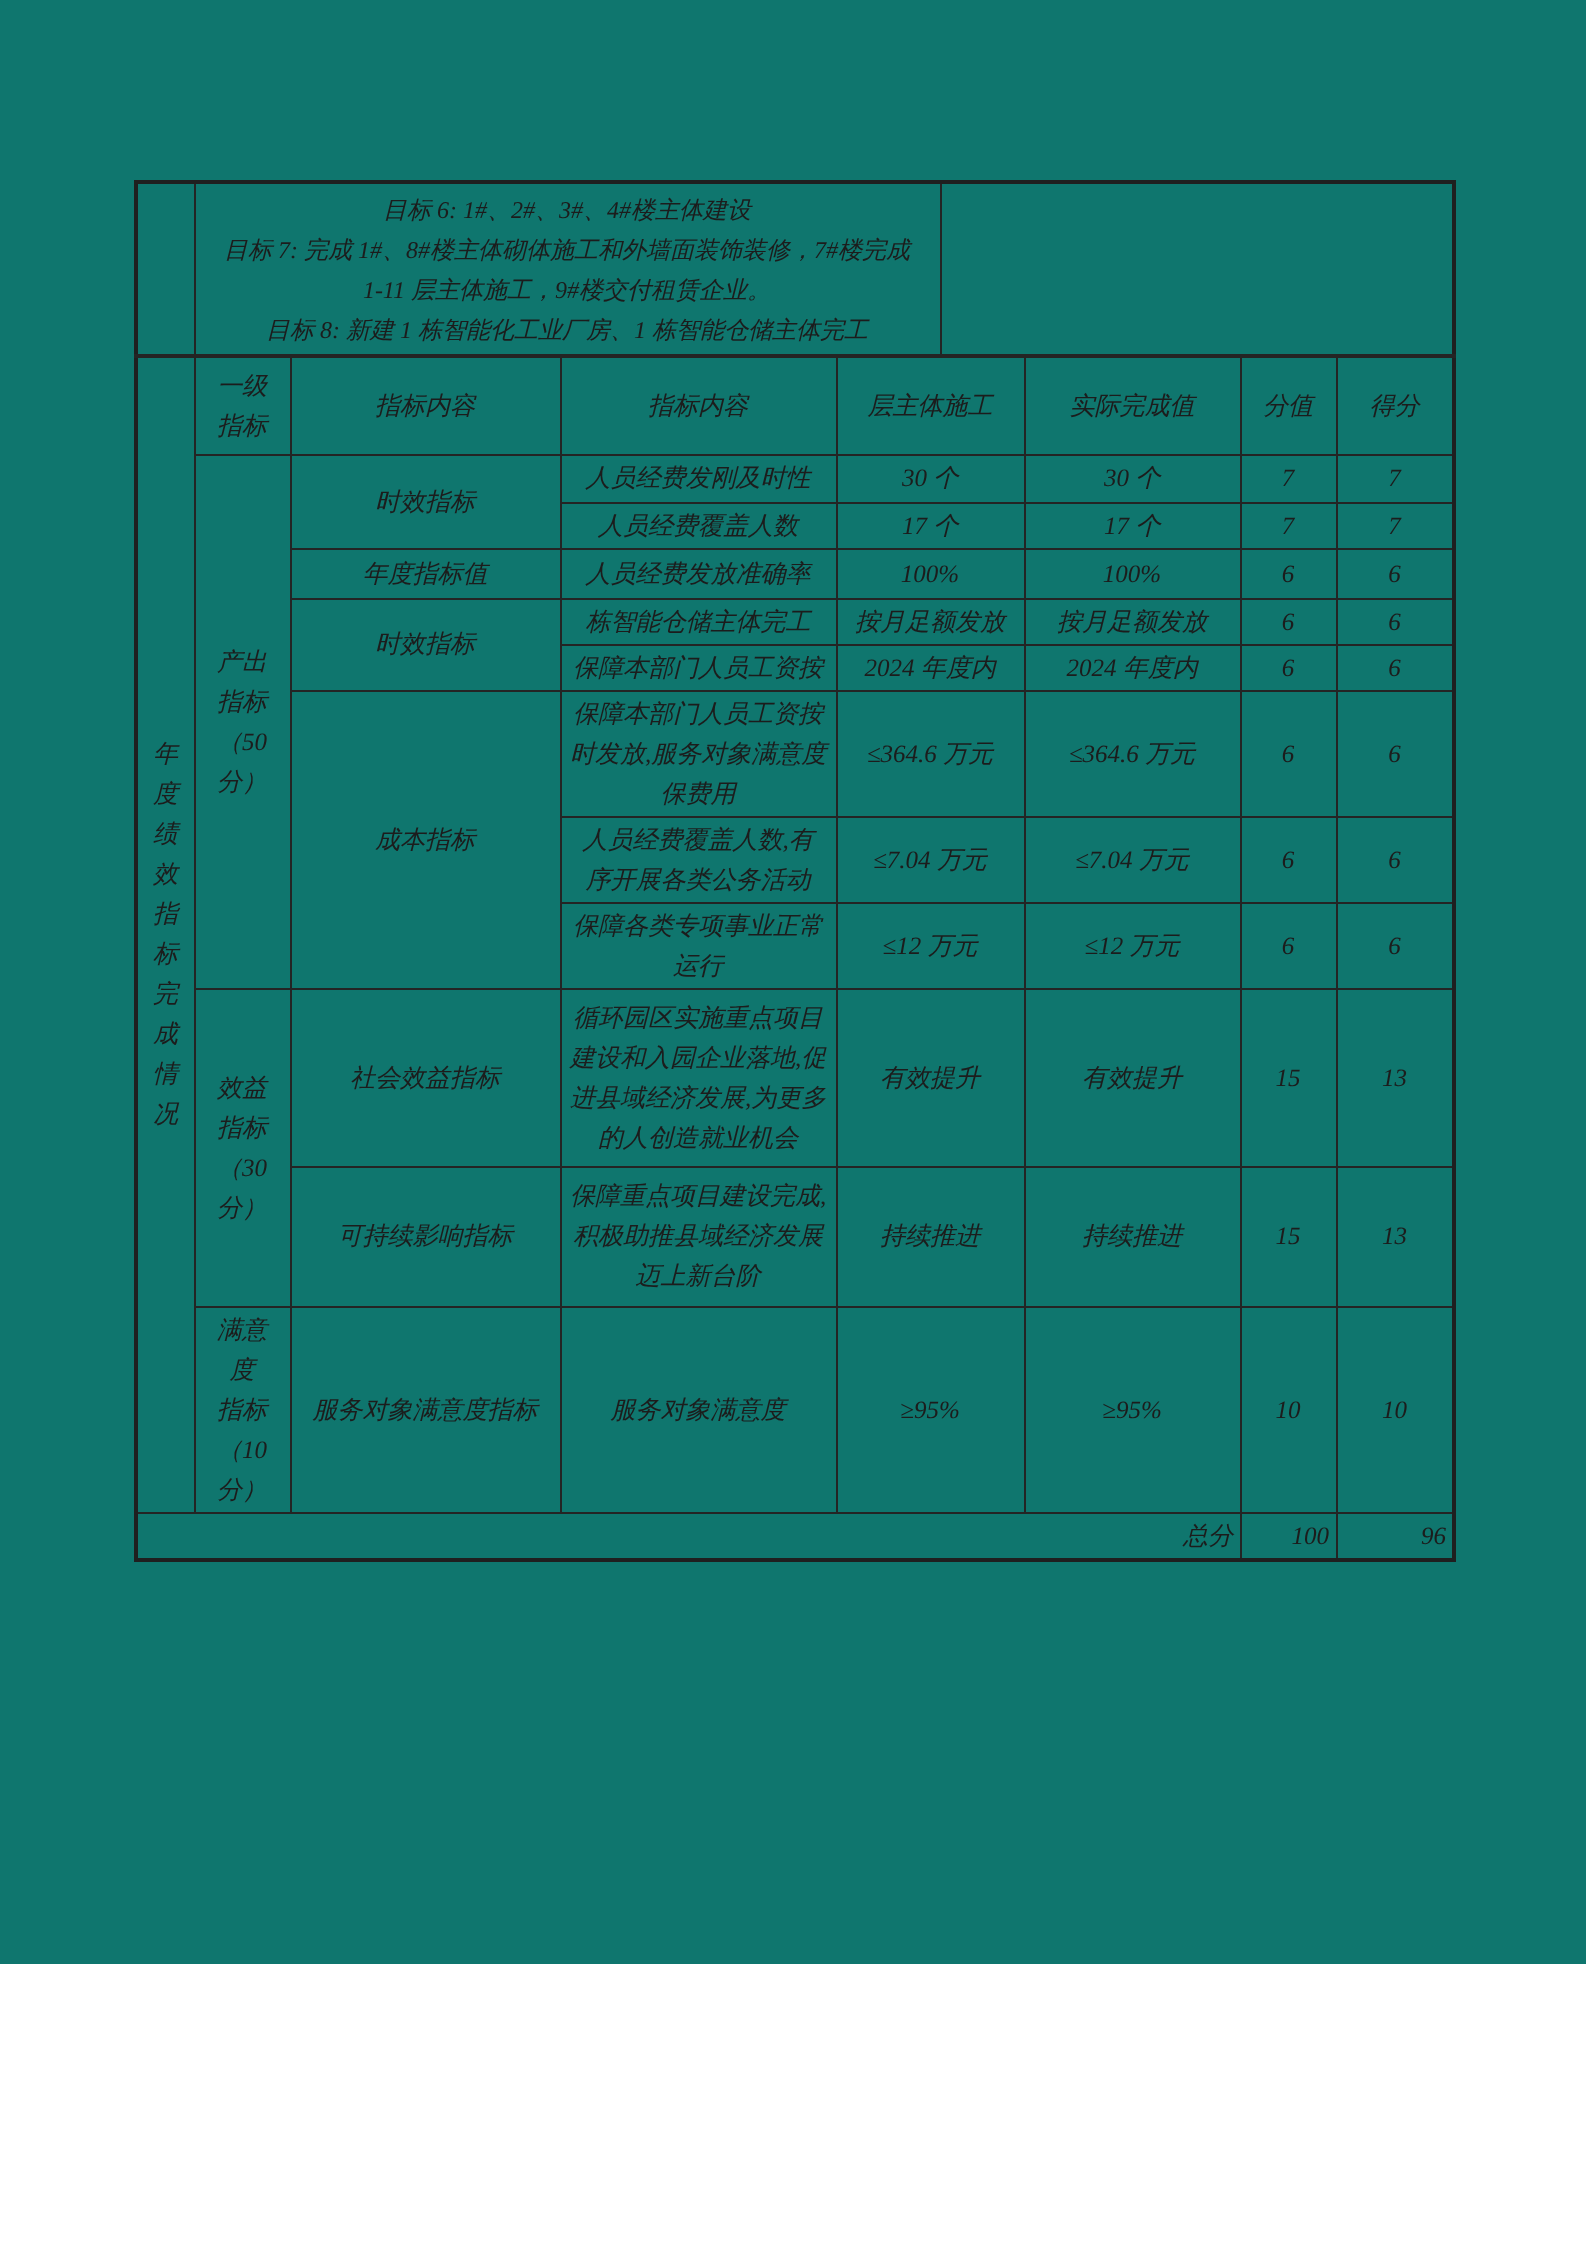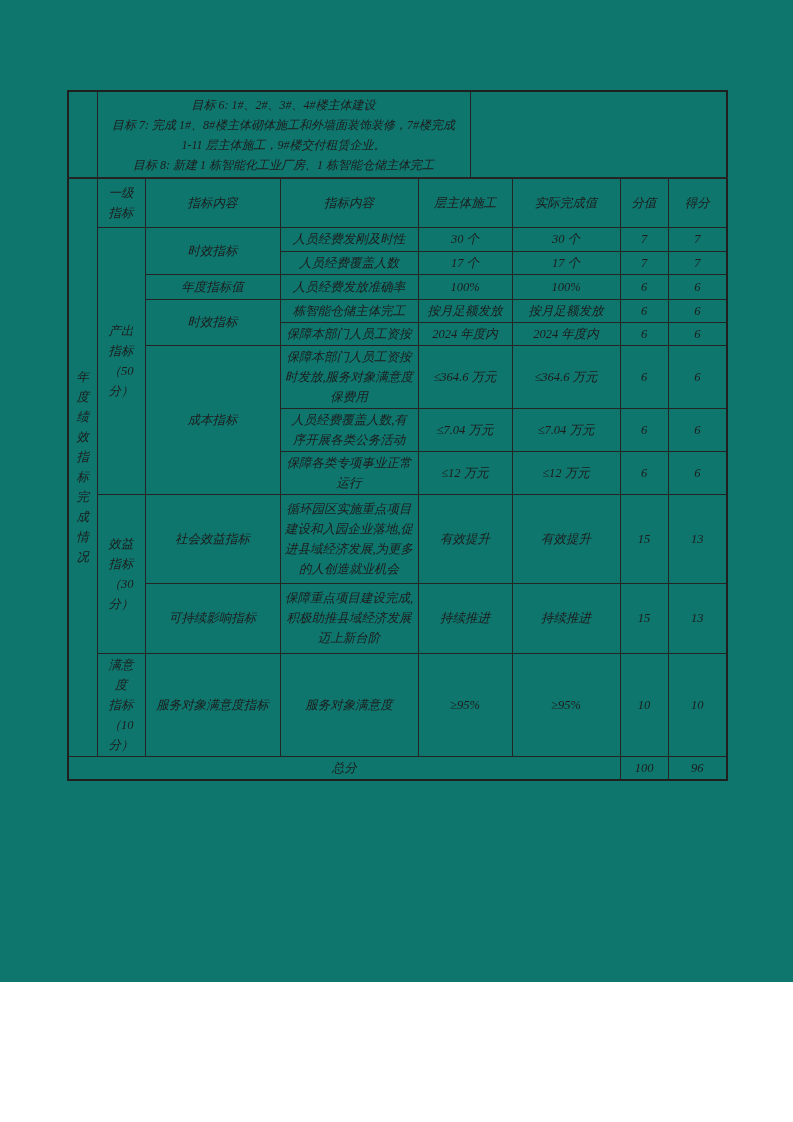--- a/index.html
+++ b/index.html
@@ -36,21 +36,21 @@
   }
   td.vlabel {
     line-height: 25px;
     padding: 0;
     letter-spacing: 0;
   }
   td.lvl1 { line-height: 21px; padding: 0 2px; }
   td.hdr { line-height: 19px; }
   td.content { text-align: left; padding: 2px 6px; line-height: 20px; }
   td.num { line-height: 18px; }
-  tr.total-row td { line-height: 20px; }
+  tr.total-row td { line-height: 20px; text-align: right; }
 </style>
 </head>
 <body>
 
 <div class="page">
   <table class="report">
     <colgroup>
       <col style="width:29px">
         <col style="width:48px">
         <col style="width:135px">

